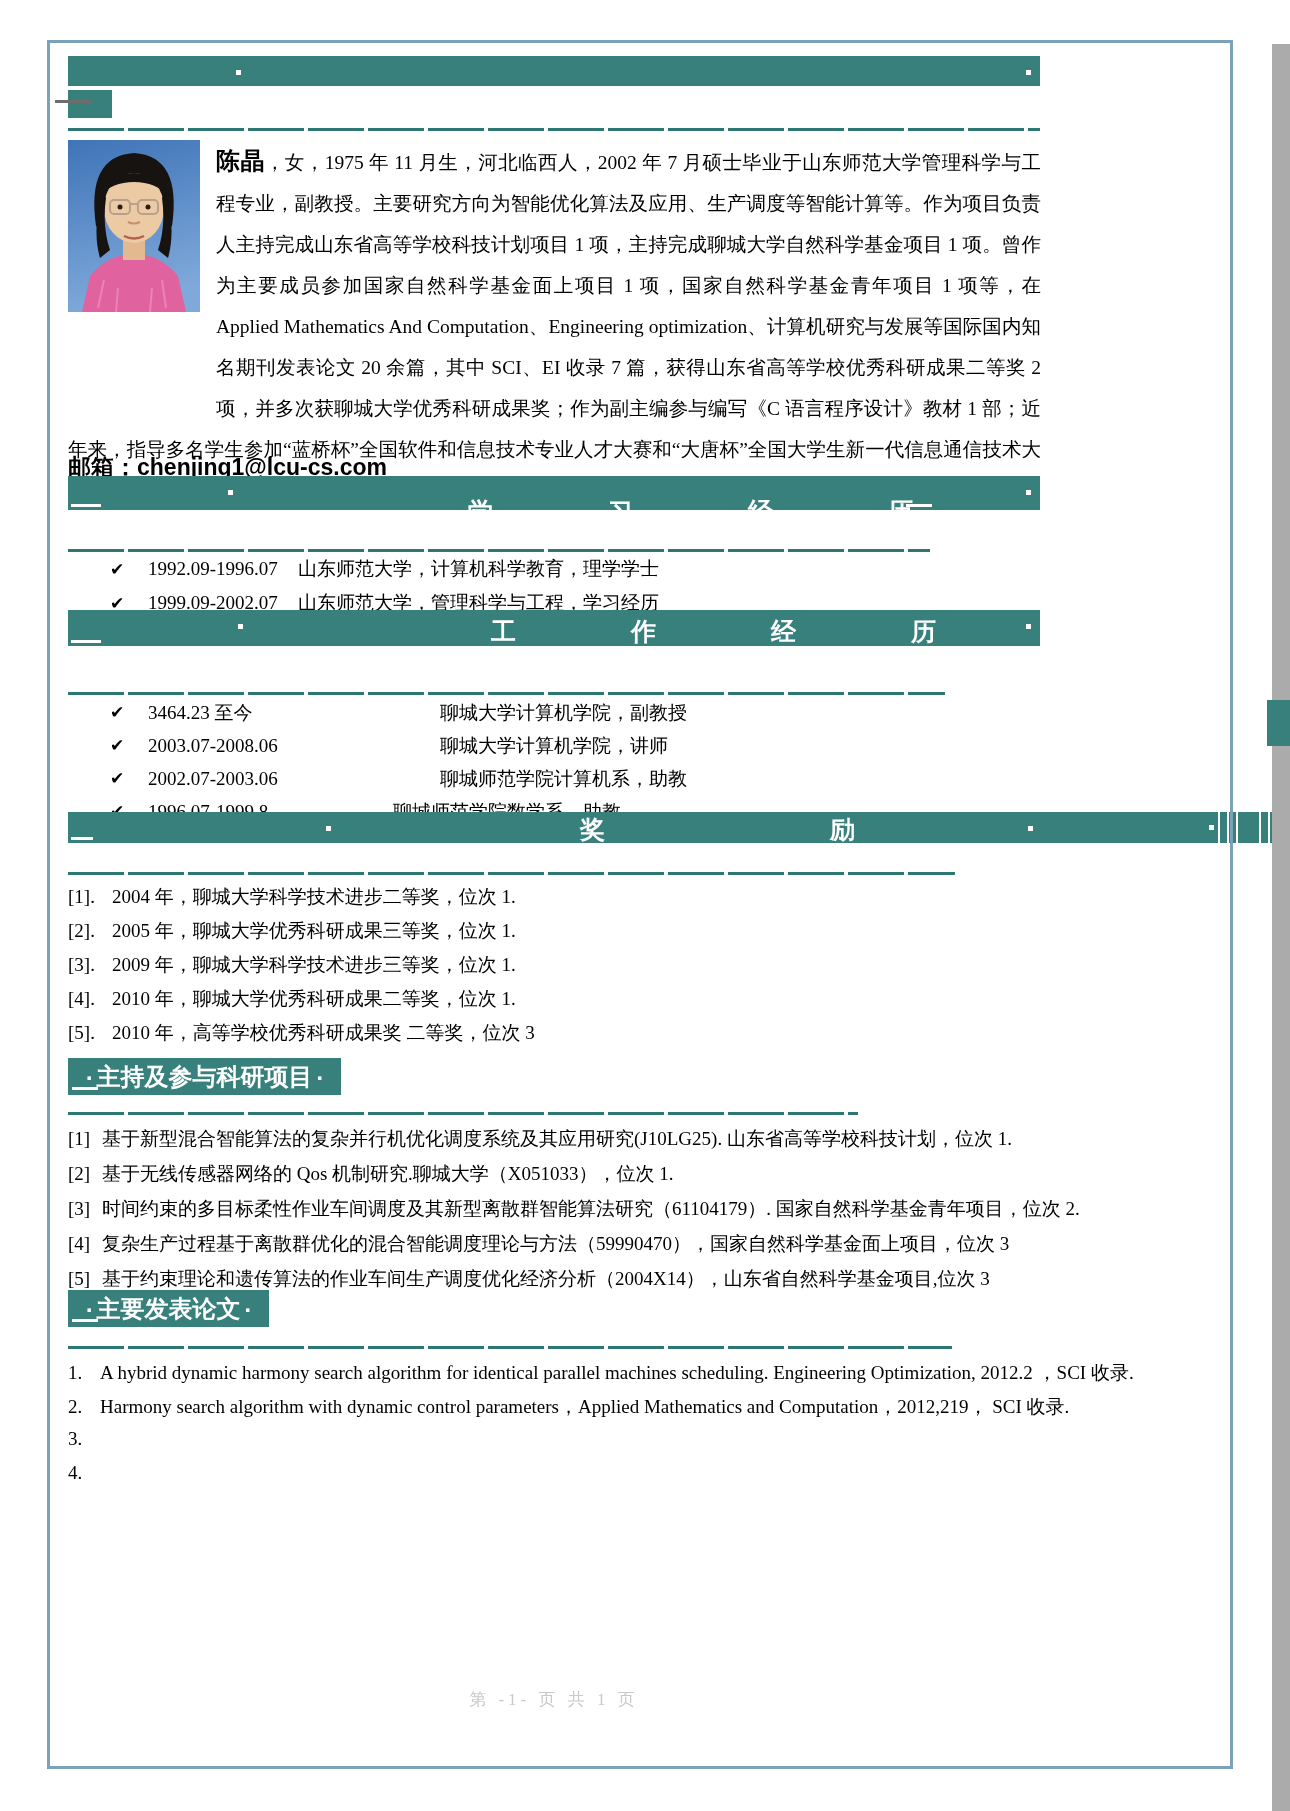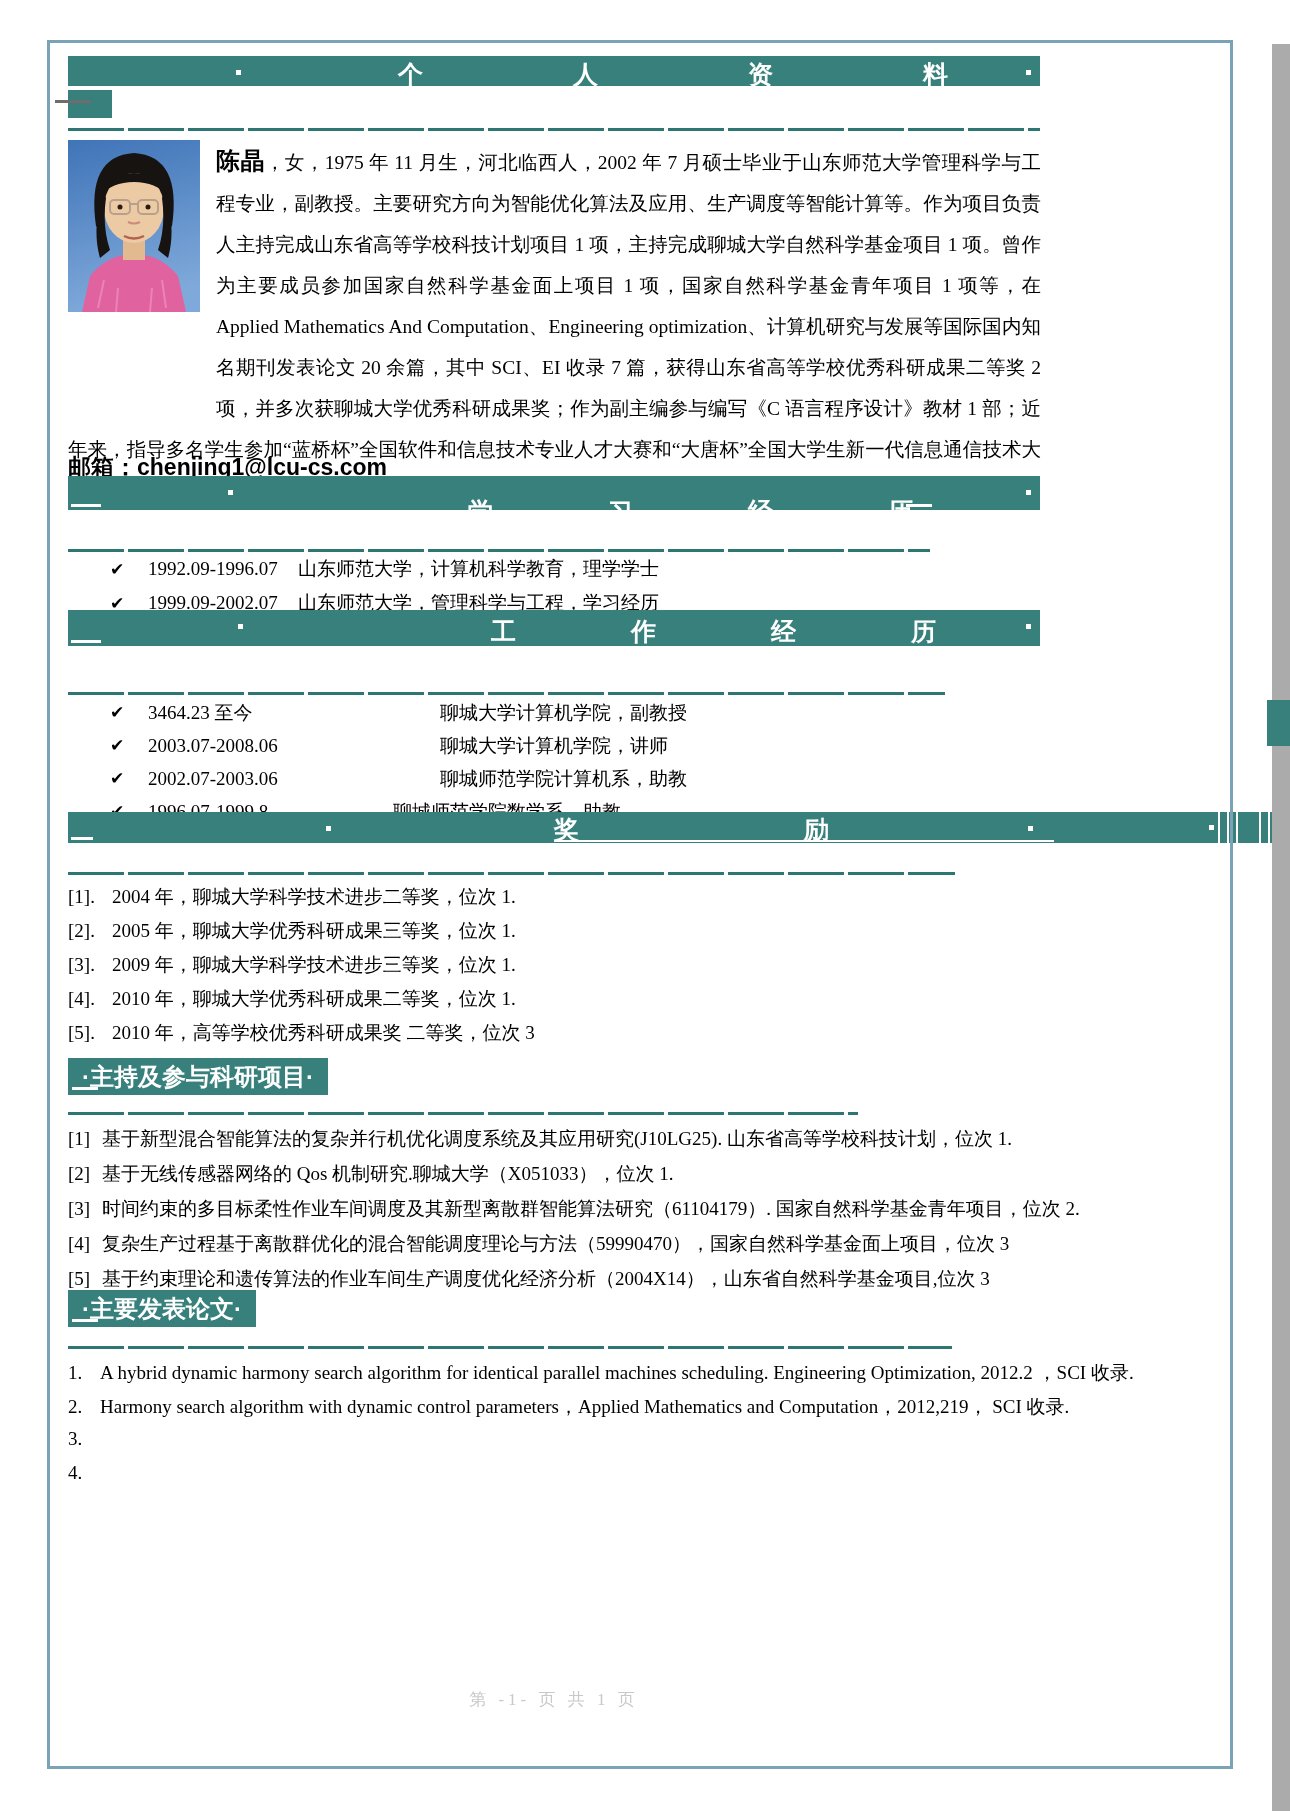--- a/index.html
+++ b/index.html
@@ -27,21 +27,21 @@
     font-size:25px;z-index:10;
   }
   .bar .title{position:absolute;top:2px;white-space:nowrap;}
   .bar-profile{top:56px;height:30px;}
   .bar-profile .title{left:330px;letter-spacing:150px;}
   .bar-edu{top:476px;height:34px;}
   .bar-edu .title{left:400px;letter-spacing:115px;top:4px;margin-top:15px;}
   .bar-work{top:610px;height:36px;}
   .bar-work .title{left:402px;letter-spacing:115px;top:5px;margin-left:21px;}
   .bar-award{top:812px;height:31px;width:1208px;}
-  .bar-award .title{left:486px;letter-spacing:225px;top:1px;text-decoration:underline;}
+  .bar-award .title{left:512px;letter-spacing:225px;top:1px;}
   .bar-dot{position:absolute;top:14px;width:5px;height:5px;background:#fff;}
   .white-dash{position:absolute;bottom:3px;height:3px;background:#fff;}
   .seam{position:absolute;top:0;width:2px;height:100%;background:#fff;}
   .seam-dot{position:absolute;width:5px;height:5px;background:#fff;top:13px;}
   
   .frag-square{position:absolute;left:68px;top:90px;width:44px;height:28px;background:#37807B;z-index:10;}
   .frag-dash{position:absolute;left:55px;top:100px;width:36px;height:3px;background:#6d6d6d;z-index:10;}
   
   .rule{
     position:absolute;left:68px;height:3px;z-index:10;
@@ -81,42 +81,41 @@
   .projects-list{top:1126px;}
   .papers-list{top:1360px;}
   .nrow{display:flex;align-items:baseline;height:34px;white-space:nowrap;}
   .projects-list .nrow{height:35px;}
   .nrow .no{width:44px;flex:none;}
   .projects-list .nrow .no{width:34px;}
   .papers-list .nrow .no{width:32px;}
   
   .mini-head{
     position:absolute;left:68px;height:37px;background:#37807B;color:#fff;
-    font-family:Liberation Sans, sans-serif;font-weight:bold;font-size:24px;
+    font-family:Liberation Mono, monospace;font-weight:bold;font-size:24px;
     display:flex;align-items:center;padding:0 14px;z-index:10;white-space:nowrap;
   }
   .mini-head .white-dash{left:4px;bottom:5px;width:26px;}
   .head-projects{top:1058px;}
   .head-papers{top:1290px;}
   
   .footer{
     position:absolute;left:68px;top:1688px;width:972px;text-align:center;
     color:#C9C9C9;font-size:17px;letter-spacing:4px;z-index:10;
   }
 </style>
 </head>
 <body>
 
 <div class="page-border"></div>
 <div class="edge-strip"></div>
 <div class="edge-teal"></div>
 
 <div class="bar bar-profile">
   <span class="bar-dot" style="left:168px"></span>
-  <span class="title">个人资料</span>
   <span class="bar-dot" style="left:958px"></span>
 </div>
 <div class="frag-square"></div>
 <div class="frag-dash"></div>
 <div class="rule rule-1"></div>
 
 <div class="bio">
   <span class="photo-wrap">
     <svg width="132" height="172" viewBox="0 0 132 172">
       <defs>

